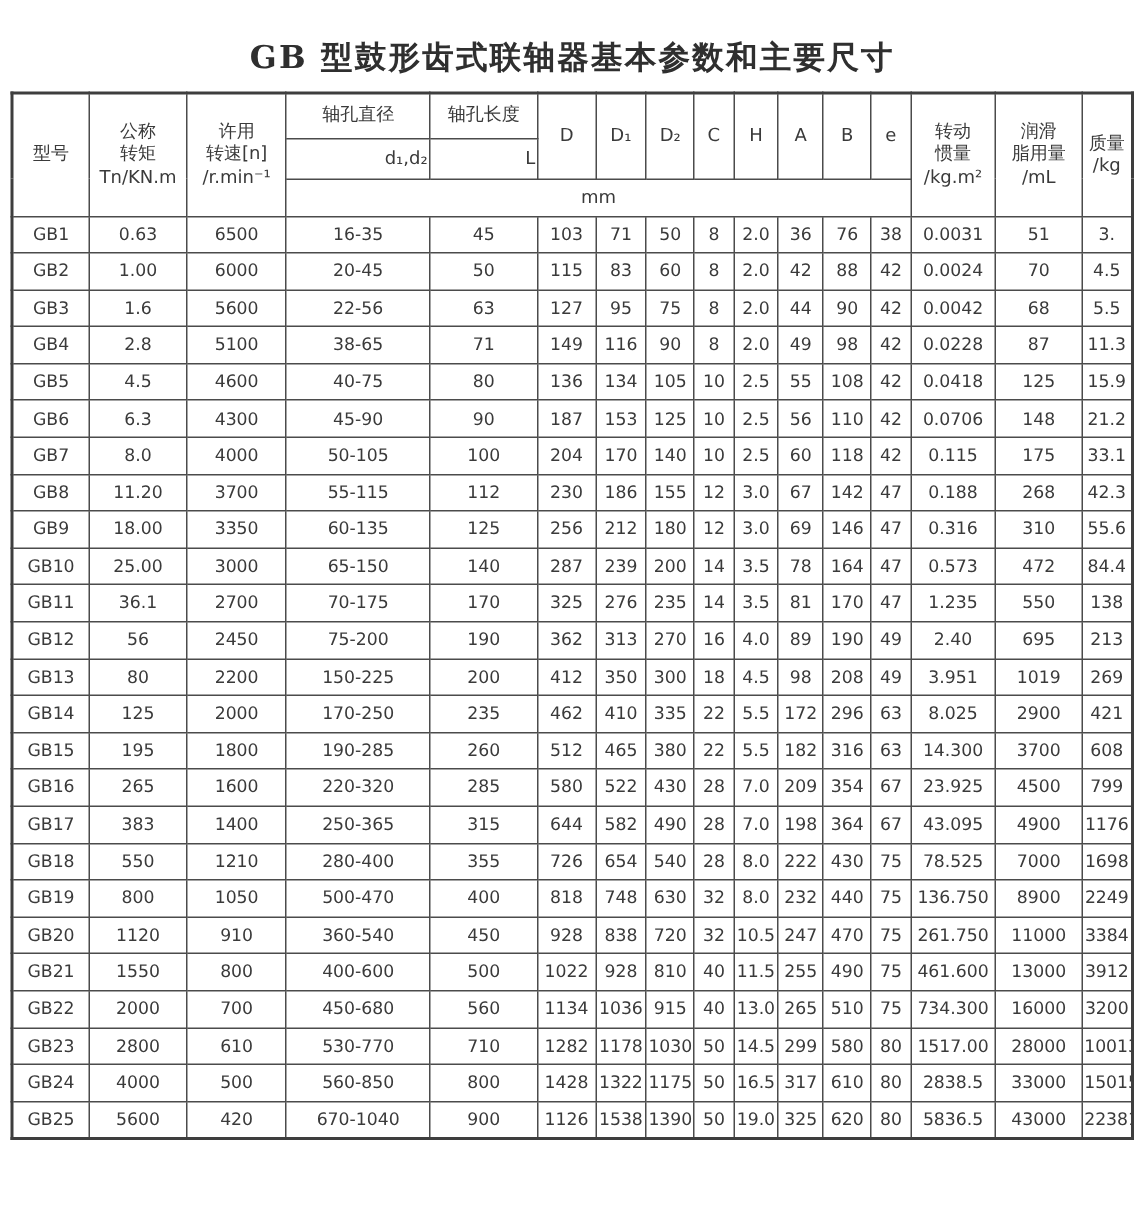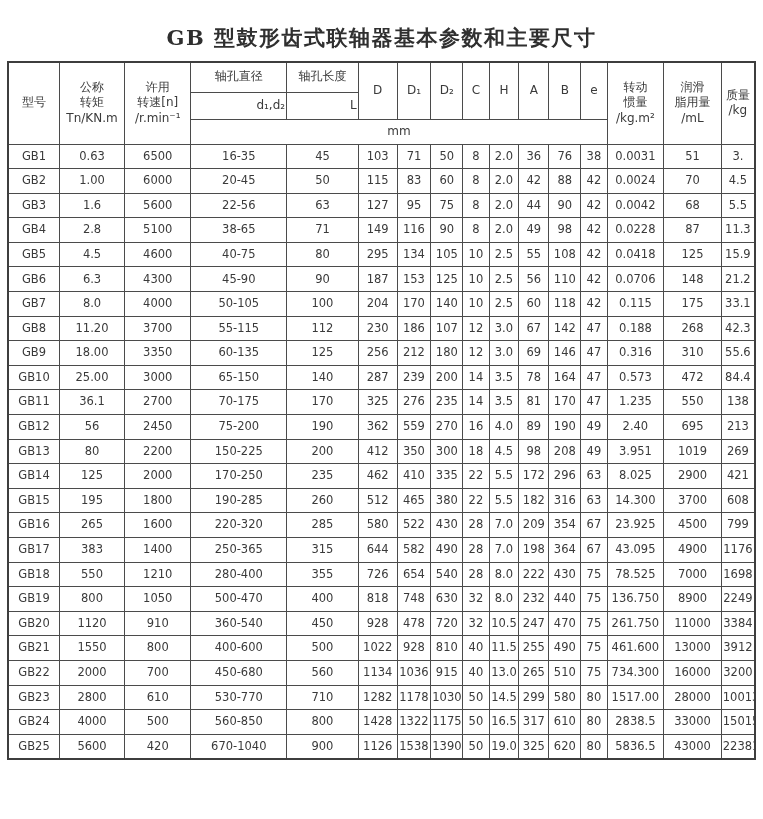--- a/index.html
+++ b/index.html
@@ -196,21 +196,21 @@
           <td>0.0228</td>
           <td>87</td>
           <td>11.3</td>
         </tr>
         <tr>
           <td>GB5</td>
           <td>4.5</td>
           <td>4600</td>
           <td>40-75</td>
           <td>80</td>
-          <td>295</td>
+          <td>136</td>
           <td>134</td>
           <td>105</td>
           <td>10</td>
           <td>2.5</td>
           <td>55</td>
           <td>108</td>
           <td>42</td>
           <td>0.0418</td>
           <td>125</td>
           <td>15.9</td>
@@ -252,21 +252,21 @@
           <td>33.1</td>
         </tr>
         <tr>
           <td>GB8</td>
           <td>11.20</td>
           <td>3700</td>
           <td>55-115</td>
           <td>112</td>
           <td>230</td>
           <td>186</td>
-          <td>107</td>
+          <td>155</td>
           <td>12</td>
           <td>3.0</td>
           <td>67</td>
           <td>142</td>
           <td>47</td>
           <td>0.188</td>
           <td>268</td>
           <td>42.3</td>
         </tr>
         <tr>
@@ -323,21 +323,21 @@
           <td>550</td>
           <td>138</td>
         </tr>
         <tr>
           <td>GB12</td>
           <td>56</td>
           <td>2450</td>
           <td>75-200</td>
           <td>190</td>
           <td>362</td>
-          <td>559</td>
+          <td>313</td>
           <td>270</td>
           <td>16</td>
           <td>4.0</td>
           <td>89</td>
           <td>190</td>
           <td>49</td>
           <td>2.40</td>
           <td>695</td>
           <td>213</td>
         </tr>
@@ -467,21 +467,21 @@
           <td>8900</td>
           <td>2249</td>
         </tr>
         <tr>
           <td>GB20</td>
           <td>1120</td>
           <td>910</td>
           <td>360-540</td>
           <td>450</td>
           <td>928</td>
-          <td>478</td>
+          <td>838</td>
           <td>720</td>
           <td>32</td>
           <td>10.5</td>
           <td>247</td>
           <td>470</td>
           <td>75</td>
           <td>261.750</td>
           <td>11000</td>
           <td>3384</td>
         </tr>

